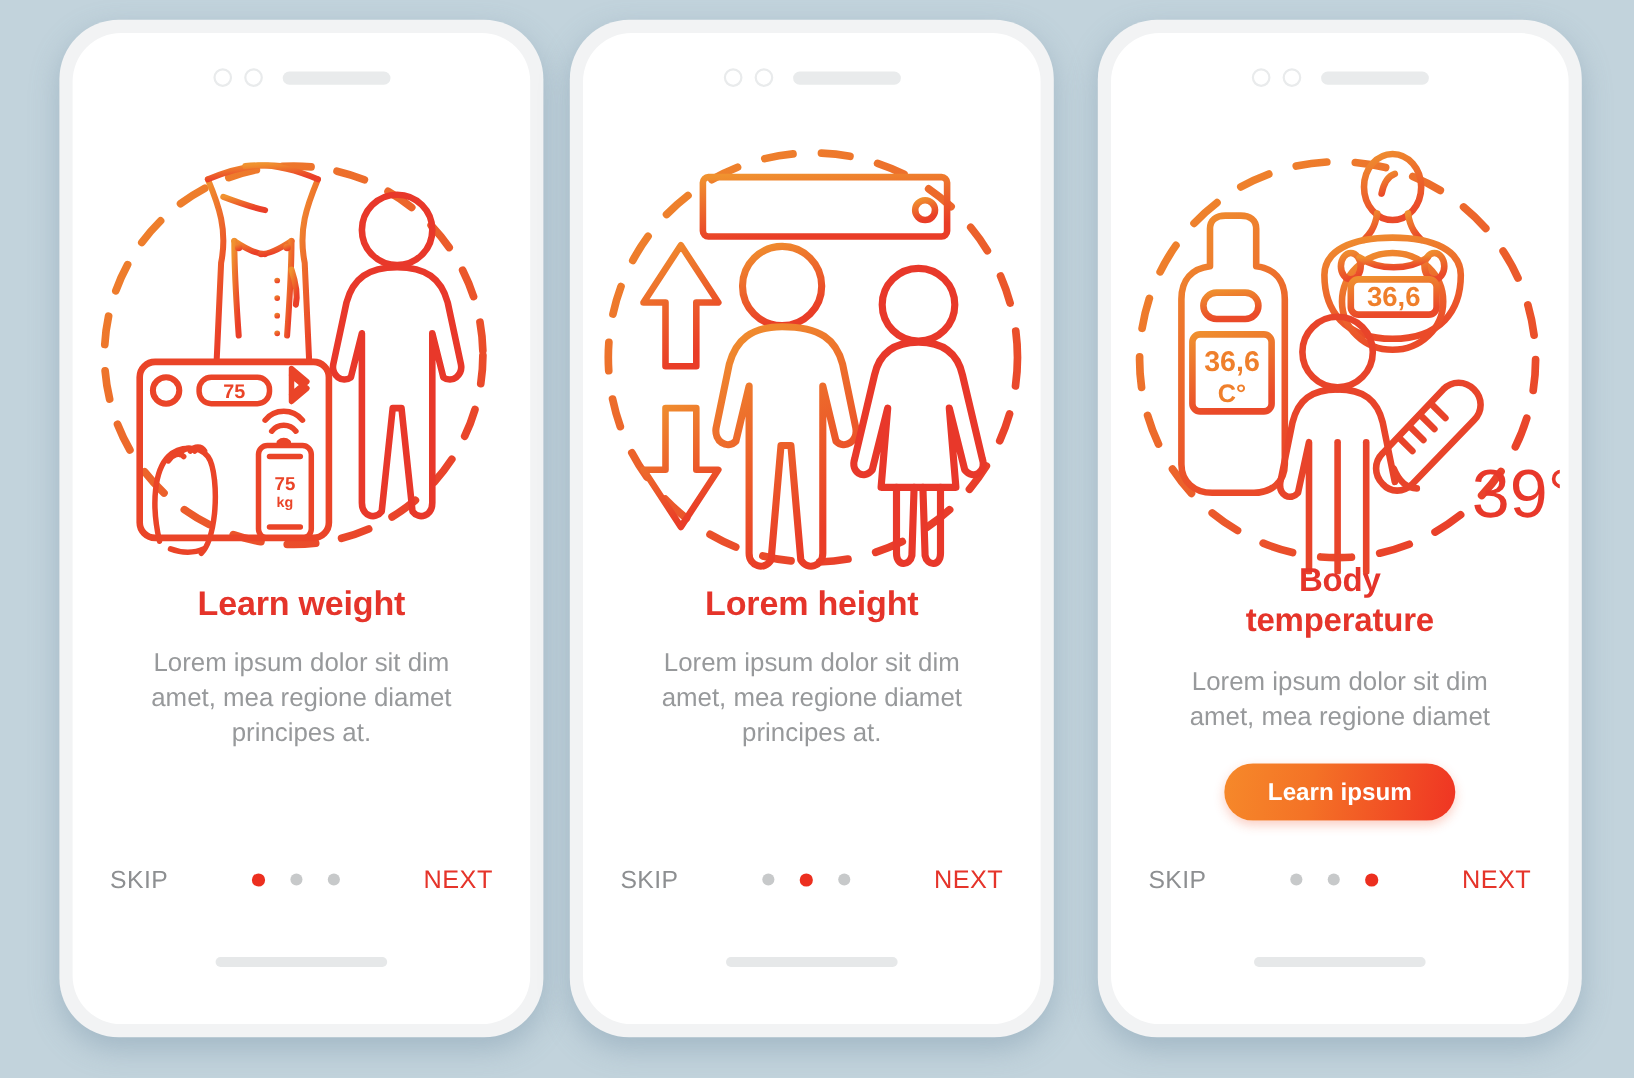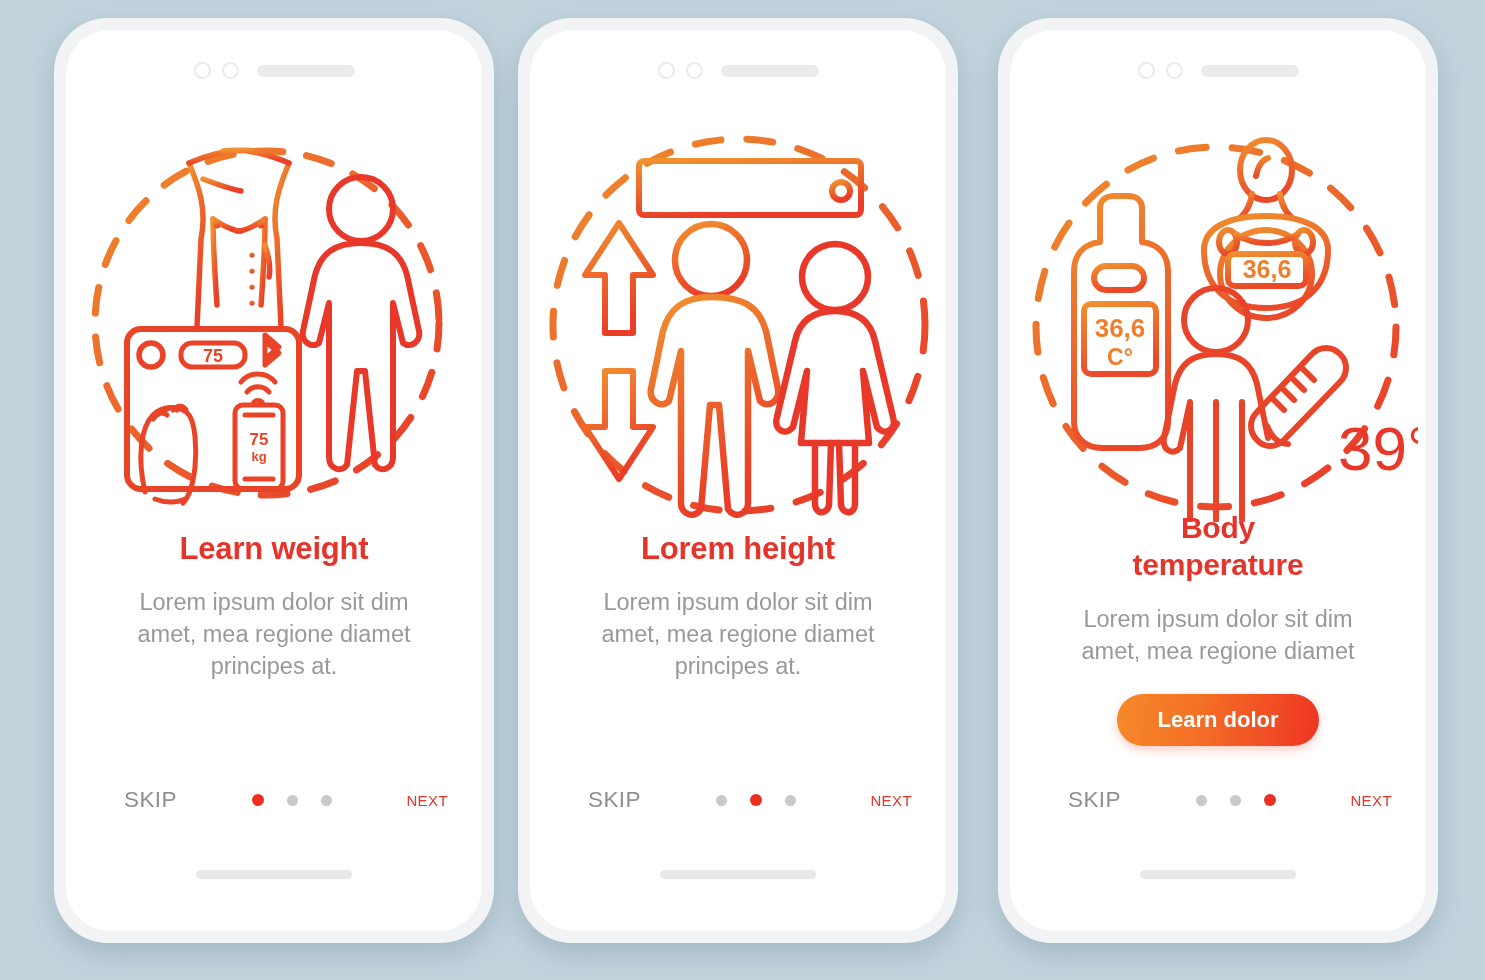--- a/index.html
+++ b/index.html
@@ -138,31 +138,30 @@
 
   
   .footer {
     position: absolute;
     left: 34px;
     right: 34px;
     bottom: 118px;
     display: flex;
     align-items: center;
     justify-content: space-between;
-    margin-left: 24px;
   }
   .skip {
     color: #8d8f91;
     font-size: 22.5px;
     letter-spacing: 0.4px;
     cursor: pointer;
   }
   .next {
     color: #e5342a;
-    font-size: 15px;
+    font-size: 23px;
     letter-spacing: 0.4px;
     cursor: pointer;
   }
   .dots {
     display: flex;
     align-items: center;
     gap: 23px;
   }
   .dot {
     width: 11px; height: 11px;
@@ -486,21 +485,21 @@
         </svg>
       </div>
 
       <div class="content c3">
         <div class="title two-line">
           <div>Body</div>
           <div>temperature</div>
         </div>
         <div class="subtitle">Lorem ipsum dolor sit dim amet, mea regione diamet</div>
         <div class="cta-wrap">
-          <button class="cta">Learn dolor</button>
+          <button class="cta">Learn ipsum</button>
         </div>
       </div>
 
       <div class="footer">
         <div class="skip">SKIP</div>
         <div class="dots">
           <div class="dot"></div>
           <div class="dot"></div>
           <div class="dot active"></div>
         </div>

